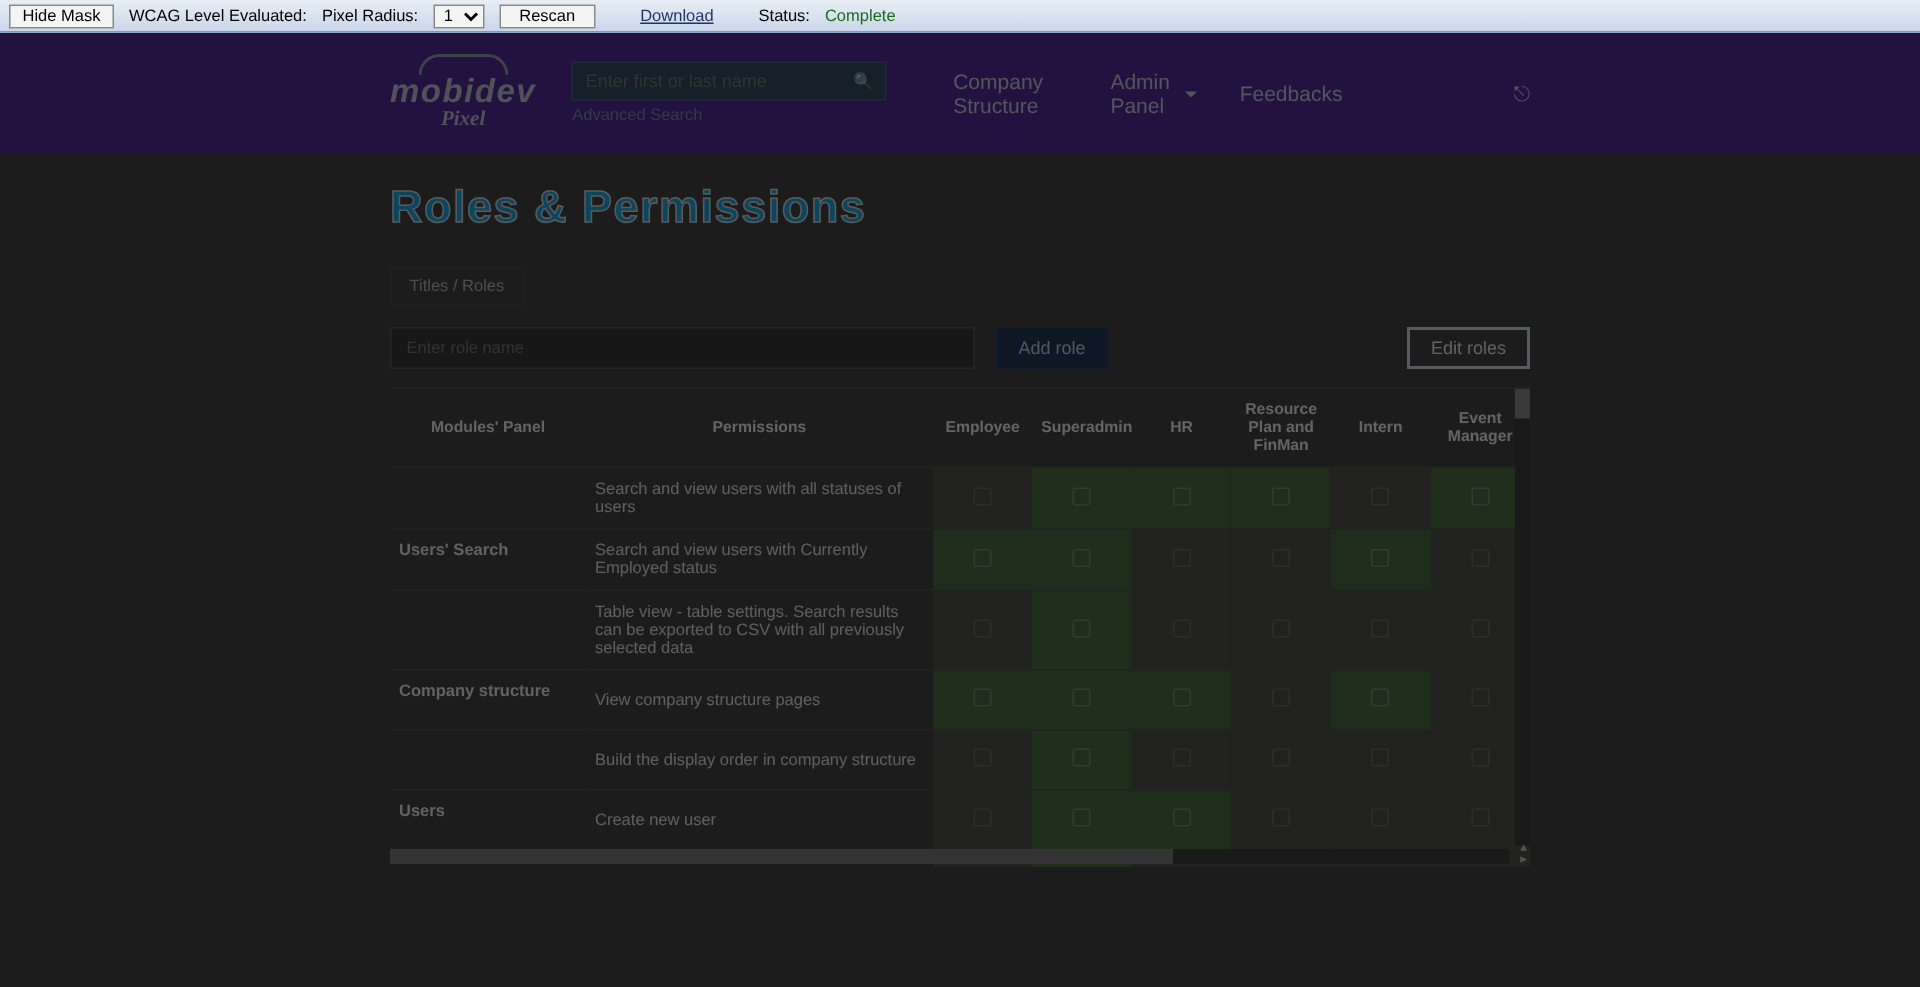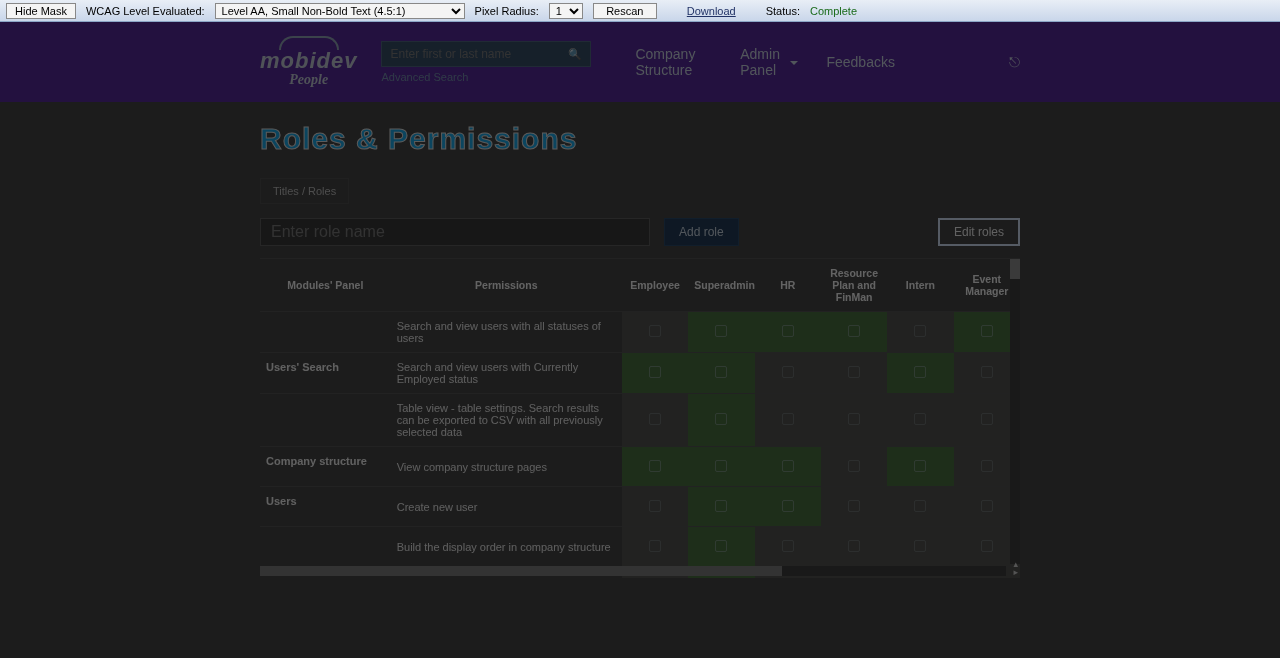--- a/index.html
+++ b/index.html
@@ -61,21 +61,21 @@
   .caret-down { width:0;height:0;border-left:4px solid transparent;border-right:4px solid transparent;border-top:4px solid #c6d1df; margin-top:2px;}
   .exit-icon { margin-left:90px; color:#c6d1df; font-size:14px; }
 
   
   .content { padding:20px 260px 0 260px; position:relative; }
   .page-title { font-size:30px; font-weight:600; color:#0ea5e9; -webkit-text-stroke:1px #ddd; margin-bottom:22px; letter-spacing:1px;}
   .tabs { display:flex; gap:10px; margin-bottom:14px; }
   .tab { border:1px solid #666; padding:6px 12px; font-size:11px; background:#323232; color:#eee; }
   .tab.inactive { border-color:#444; color:#bbb; background:transparent;}
   .controls-row { display:flex; align-items:center; gap:14px; margin-bottom:12px;}
-  .role-input { width:390px; height:28px; background:#2e2e2e; border:1px solid #555; color:#bbb; font-size:16px; padding:0 10px;}
+  .role-input { width:390px; height:28px; background:#2e2e2e; border:1px solid #555; color:#bbb; font-size:11px; padding:0 10px;}
   .btn { height:28px; padding:0 14px; font-size:12px; border:1px solid #1d3f63; background:#15314f; color:#c6d1df; }
   .btn-outline { margin-left:auto; background:transparent; border:2px solid #cfe0f6; color:#eee; }
 
   
   .perm-table { width:100%; border-collapse:collapse; font-size:11px; table-layout:fixed;}
   .perm-table th, .perm-table td { padding:8px 6px; vertical-align:middle; }
   .perm-table thead th { color:#f4f4f4; font-weight:bold; text-align:center; font-size:10.5px;}
   .perm-table thead th.mod { text-align:center; width:130px;}
   .perm-table thead th.perm { text-align:center; width:230px;}
   .perm-table thead th.role { width:66px; }
@@ -93,40 +93,37 @@
   .corner-arrows { position:absolute; right:2px; bottom:2px; font-size:9px; color:#ccc; line-height:8px;}
   .vsb { position:absolute; top:0; right:0; bottom:14px; width:10px; background:#333; }
   .vsb .thumb { position:absolute; top:0; width:100%; height:20px; background:#888;}
 </style>
 </head>
 <body>
 
 <div class="wcag-bar">
   <button>Hide Mask</button>
   <span class="lbl">WCAG Level Evaluated:</span>
-  <select style="width:250px;">
-    <option>Level AA, Small Non-Bold Text (4.5:1)</option>
-  </select>
   <span class="lbl">Pixel Radius:</span>
   <select style="width:34px;">
     <option>1</option>
   </select>
   <button style="width:64px;">Rescan</button>
   <span class="download-link">Download</span>
   <span class="lbl" style="margin-left:20px;">Status:</span>
   <span class="status-val">Complete</span>
 </div>
 
 <div class="app-wrap">
 
   <div class="app-header">
     <div class="logo">
       <div class="arc"></div>
       <div class="name">mobidev</div>
-      <div class="sub">People</div>
+      <div class="sub">Pixel</div>
     </div>
     <div class="search-block">
       <div class="search-input-wrap">
         <input placeholder="Enter first or last name" style="">
         <span class="search-icon"></span>
       </div>
       <a href="#" class="adv-link">Advanced Search</a>
     </div>
     <div class="nav-links">
       <a href="#">Company Structure</a>
@@ -201,35 +198,35 @@
               <td class="mod">Company structure</td>
               <td class="perm">View company structure pages</td>
               <td class="cell on"><span class="check-inner"></span></td>
               <td class="cell on"><span class="check-inner"></span></td>
               <td class="cell on"><span class="check-inner"></span></td>
               <td class="cell off"><span class="check-inner"></span></td>
               <td class="cell on"><span class="check-inner"></span></td>
               <td class="cell off"><span class="check-inner"></span></td>
             </tr>
             <tr>
+              <td class="mod"></td>
+              <td class="perm">Build the display order in company structure</td>
+              <td class="cell off"><span class="check-inner"></span></td>
+              <td class="cell on"><span class="check-inner"></span></td>
+              <td class="cell off"><span class="check-inner"></span></td>
+              <td class="cell off"><span class="check-inner"></span></td>
+              <td class="cell off"><span class="check-inner"></span></td>
+              <td class="cell off"><span class="check-inner"></span></td>
+            </tr>
+            <tr>
               <td class="mod">Users</td>
               <td class="perm">Create new user</td>
               <td class="cell off"><span class="check-inner"></span></td>
               <td class="cell on"><span class="check-inner"></span></td>
               <td class="cell on"><span class="check-inner"></span></td>
-              <td class="cell off"><span class="check-inner"></span></td>
-              <td class="cell off"><span class="check-inner"></span></td>
-              <td class="cell off"><span class="check-inner"></span></td>
-            </tr>
-            <tr>
-              <td class="mod"></td>
-              <td class="perm">Build the display order in company structure</td>
-              <td class="cell off"><span class="check-inner"></span></td>
-              <td class="cell on"><span class="check-inner"></span></td>
-              <td class="cell off"><span class="check-inner"></span></td>
               <td class="cell off"><span class="check-inner"></span></td>
               <td class="cell off"><span class="check-inner"></span></td>
               <td class="cell off"><span class="check-inner"></span></td>
             </tr>
             <tr>
               <td class="mod"></td>
               <td class="perm">View and edit users data items &amp; statuses:</td>
               <td class="cell off"></td>
               <td class="cell on"></td>
               <td class="cell off"></td>

